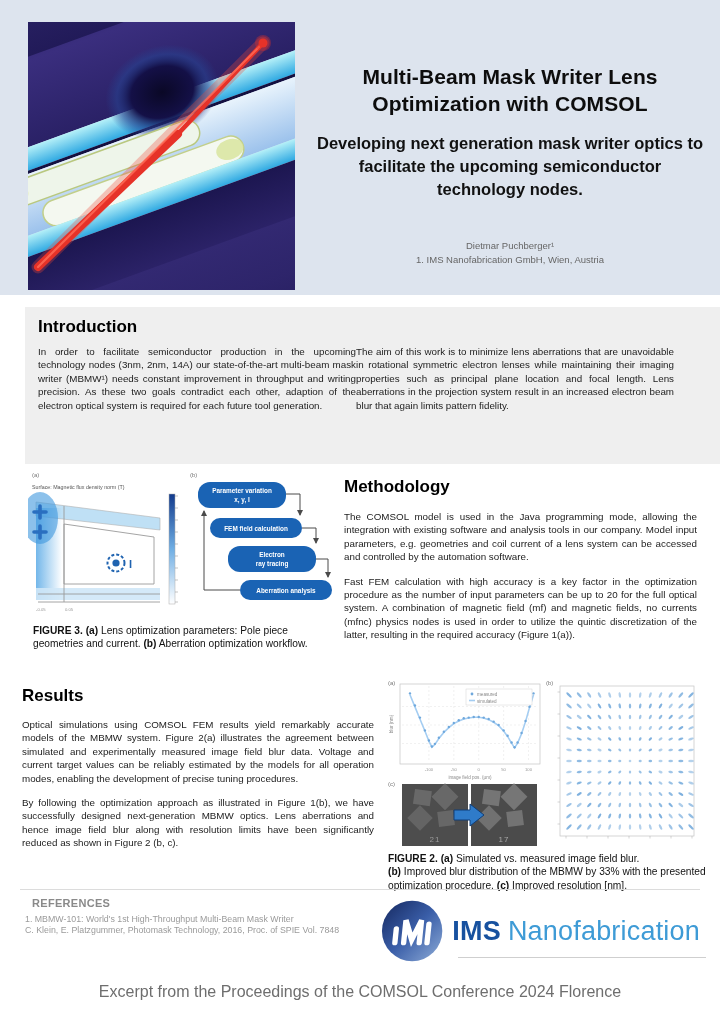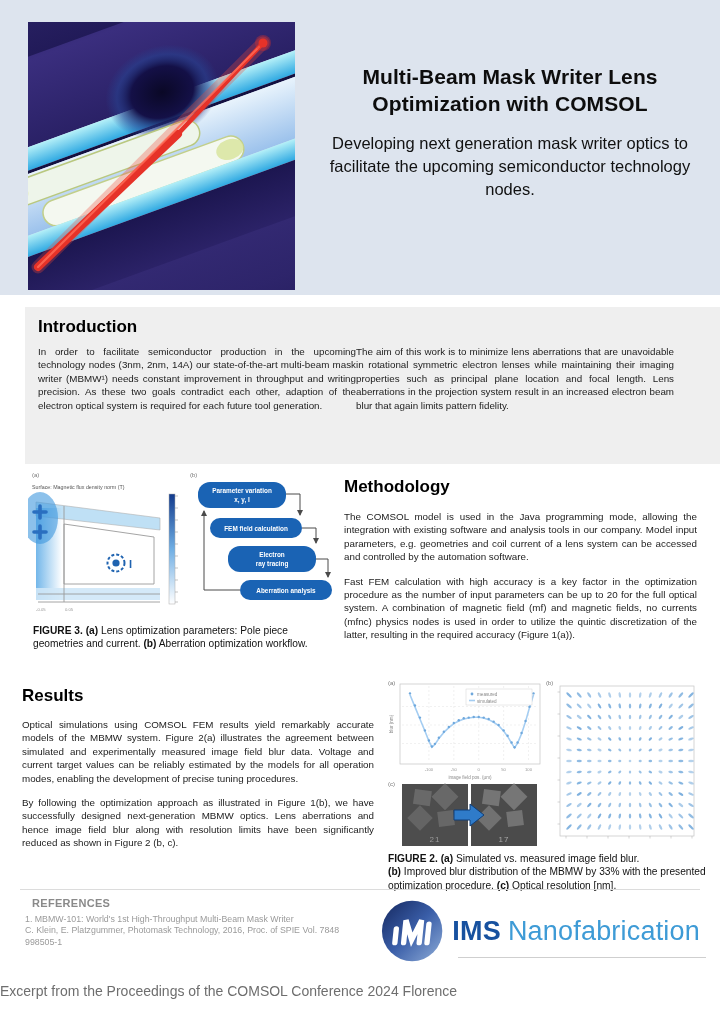--- a/index.html
+++ b/index.html
@@ -3,21 +3,21 @@
 <meta charset="utf-8">
 <style>
   html,body{margin:0;padding:0;background:#fff;}
   .page{position:relative;width:720px;height:1016px;background:#ffffff;
         font-family:"Liberation Sans",sans-serif;overflow:hidden;color:#1a1a1a;}
   
   .banner{position:absolute;left:0;top:0;width:720px;height:295px;background:#dde4ee;text-align:center;}
   .hero{position:absolute;left:28px;top:22px;width:267px;height:268px;overflow:hidden;}
   .titleblock{position:absolute;left:315px;top:64px;width:390px;}
   .title{font-size:21px;font-weight:bold;line-height:1.27;color:#0d0d0d;letter-spacing:.1px;}
-  .subtitle{margin-top:15px;font-size:16.5px;line-height:1.38;color:#111;}
+  .subtitle{margin-top:15px;font-size:16.5px;line-height:1.38;color:#111;font-weight:bold;}
   .authors{margin-top:38px;font-size:9.5px;line-height:1.55;color:#666;}
   
   .introbox{position:absolute;left:25px;top:307px;width:670px;height:157px;background:#efefef;padding-left:40px;}
   .sec-h{font-size:17px;font-weight:bold;color:#000;}
   .introbox .sec-h{position:absolute;left:13px;top:10px;}
   .intro-cols{position:absolute;left:13px;top:38px;width:644px;display:flex;}
   .body-t{font-size:9.8px;line-height:1.37;text-align:justify;color:#1c1c1c;}
   .intro-col{width:318px;}
   
   .fig1wrap{position:absolute;left:28px;top:468px;width:305px;height:150px;}
@@ -34,21 +34,21 @@
   .fig2cap{position:absolute;left:388px;top:852px;width:318px;}
   
   .refline{position:absolute;left:20px;top:889px;width:680px;height:1px;background:#dcdcdc;}
   .ref-h{position:absolute;left:25px;top:897px;font-size:11px;font-weight:bold;color:#8a8a8a;letter-spacing:.3px;margin-left:7px;}
   .ref-t{position:absolute;left:25px;top:914px;width:345px;font-size:8.8px;line-height:1.28;color:#9a9a9a;}
   .logo{position:absolute;left:380px;top:896px;width:320px;height:70px;display:flex;align-items:center;}
   .logo-text{margin-left:8px;font-size:27px;letter-spacing:.2px;white-space:nowrap;}
   .logo-ims{font-weight:bold;color:#17519f;}
   .logo-nano{color:#3e9bd6;margin-left:7px;font-weight:400;}
   .logo-rule{position:absolute;left:458px;top:957px;width:248px;height:1px;background:#cfcfcf;}
-  .footer{position:absolute;left:0;top:983px;width:720px;font-size:14px;color:#6e6e6e;}
+  .footer{position:absolute;left:0;top:983px;width:720px;text-align:center;font-size:16px;color:#6e6e6e;}
   b.cap{font-weight:bold;}
 </style>
 </head>
 <body>
 
 <div class="page">
 
   <div class="banner">
     <div class="hero">
       <svg width="267" height="268" viewBox="0 0 267 268">
@@ -100,20 +100,22 @@
           <line x1="10" y1="245" x2="235" y2="21" stroke="#ff6a55" stroke-width="2.2" stroke-linecap="round" opacity="0.85"></line>
           <circle cx="235" cy="21" r="8" fill="#e63228" opacity="0.35"></circle>
           <circle cx="235" cy="21" r="4.5" fill="#e63228"></circle>
         </g>
       </svg>
     </div>
     <div class="titleblock">
       <div class="title">Multi-Beam Mask Writer Lens Optimization with COMSOL</div>
       <div class="subtitle">Developing next generation mask writer optics to facilitate the upcoming semiconductor technology nodes.</div>
       <div class="authors">
+        <div>Dietmar Puchberger¹</div>
+        <div>1. IMS Nanofabrication GmbH,  Wien, Austria</div>
       </div>
     </div>
   </div>
 
   <div class="introbox">
     <div class="sec-h">Introduction</div>
     <div class="intro-cols">
       <div class="intro-col body-t">In order to facilitate semiconductor production in the upcoming technology nodes (3nm, 2nm, 14A) our state-of-the-art multi-beam mask writer (MBMW¹) needs constant improvement in throughput and writing precision. As these two goals contradict each other, adaption of the electron optical system is required for each future tool generation.</div>
       <div class="intro-col body-t">The aim of this work is to minimize lens aberrations that are unavoidable in rotational symmetric electron lenses while maintaining their imaging properties such as principal plane location and focal length. Lens aberrations in the projection system result in an increased electron beam blur that again limits pattern fidelity.</div>
     </div>
@@ -490,29 +492,28 @@
       <polygon points="66,132 82,132 82,126 96,137 82,148 82,142 66,142" fill="#2f7bc9" stroke="#123f77" stroke-width="1"></polygon>
     </svg>
   </div>
   <div class="fig-cap fig2cap">
     <b class="cap">FIGURE 2.</b>
     <b class="cap">(a)</b>
     <span>Simulated vs. measured image field blur.</span><br>
     <b class="cap">(b)</b>
     <span>Improved blur distribution of the MBMW by 33% with the presented optimization procedure.</span>
     <b class="cap">(c)</b>
-    <span>Optical resolution [nm].</span>
+    <span>Improved resolution [nm].</span>
   </div>
 
   <div class="refline"></div>
   <div class="ref-h">REFERENCES</div>
   <div class="ref-t">
     <div>1. MBMW-101: World's 1st High-Throughput Multi-Beam Mask Writer</div>
     <div>C. Klein, E. Platzgummer, Photomask Technology, 2016,  Proc. of SPIE Vol. 7848</div>
-    <div>998505-1</div>
   </div>
 
   <div class="logo">
     <svg width="66" height="66" viewBox="0 0 66 66">
       <defs>
         <linearGradient id="logoGrad" x1="0" y1="0" x2="1" y2="1">
           <stop offset="0" stop-color="#14275e"></stop>
             <stop offset="0.5" stop-color="#3a5ea8"></stop>
             <stop offset="1" stop-color="#8fadd8"></stop>
         </linearGradient>

